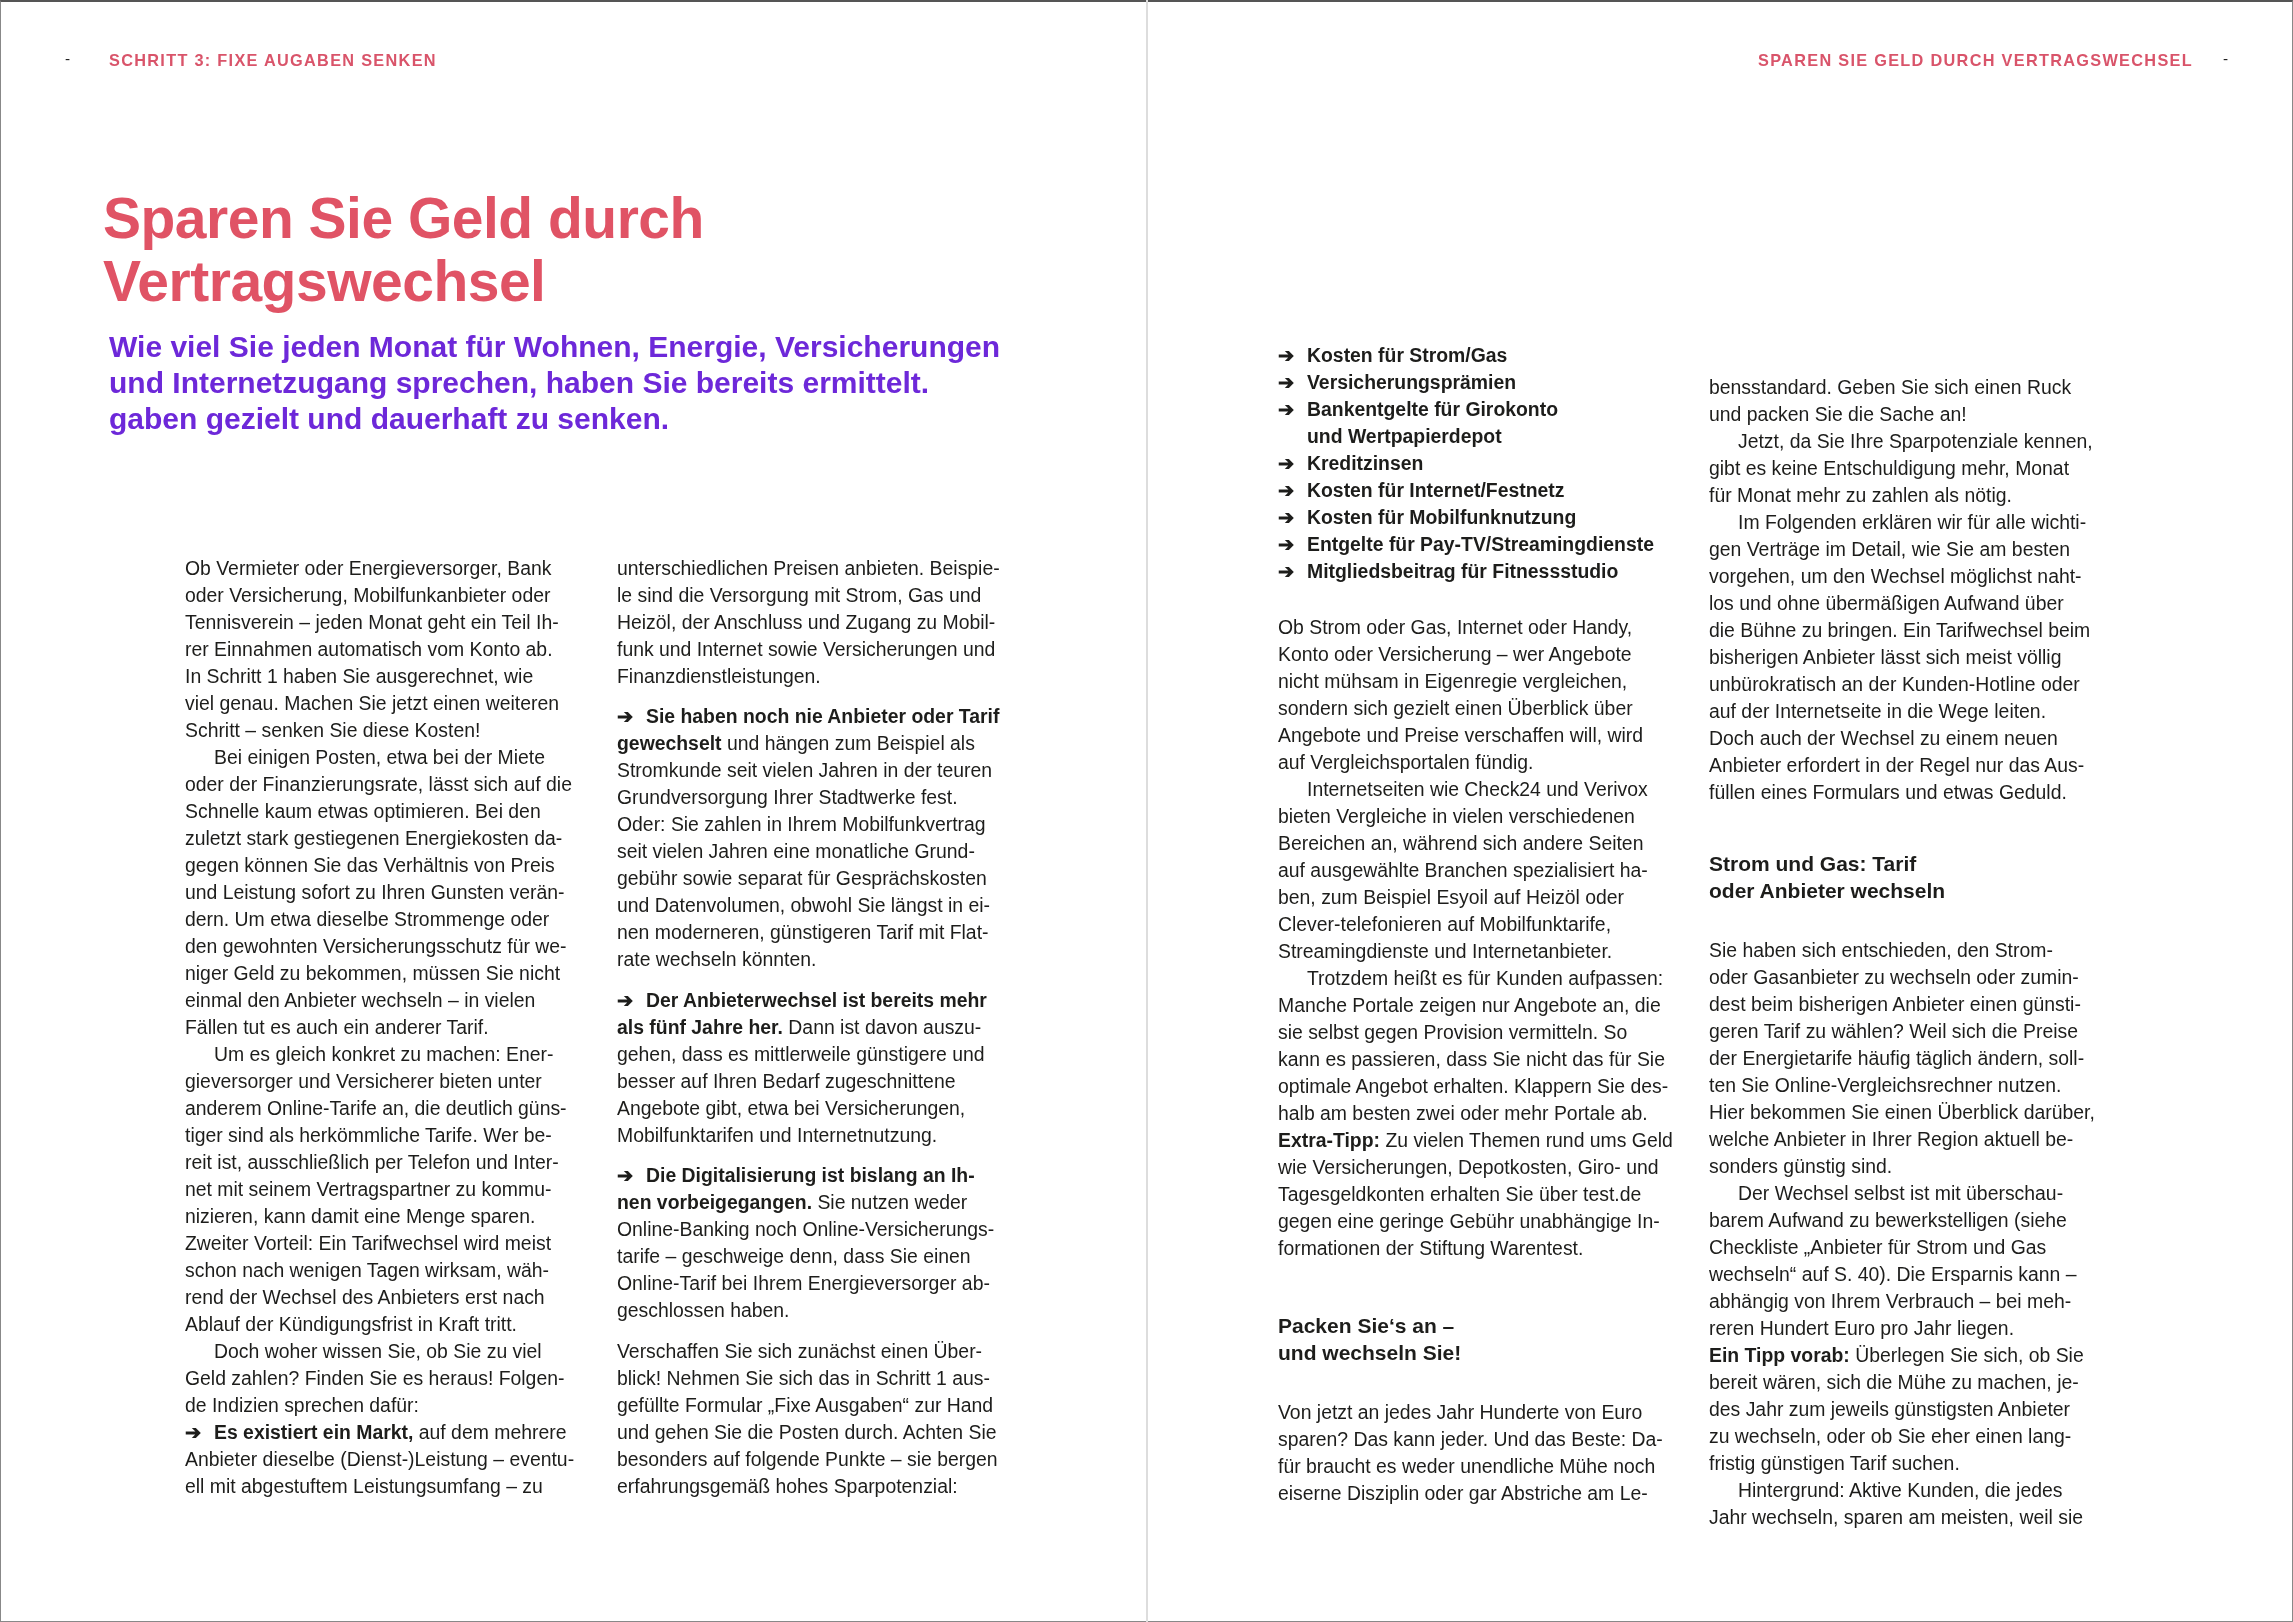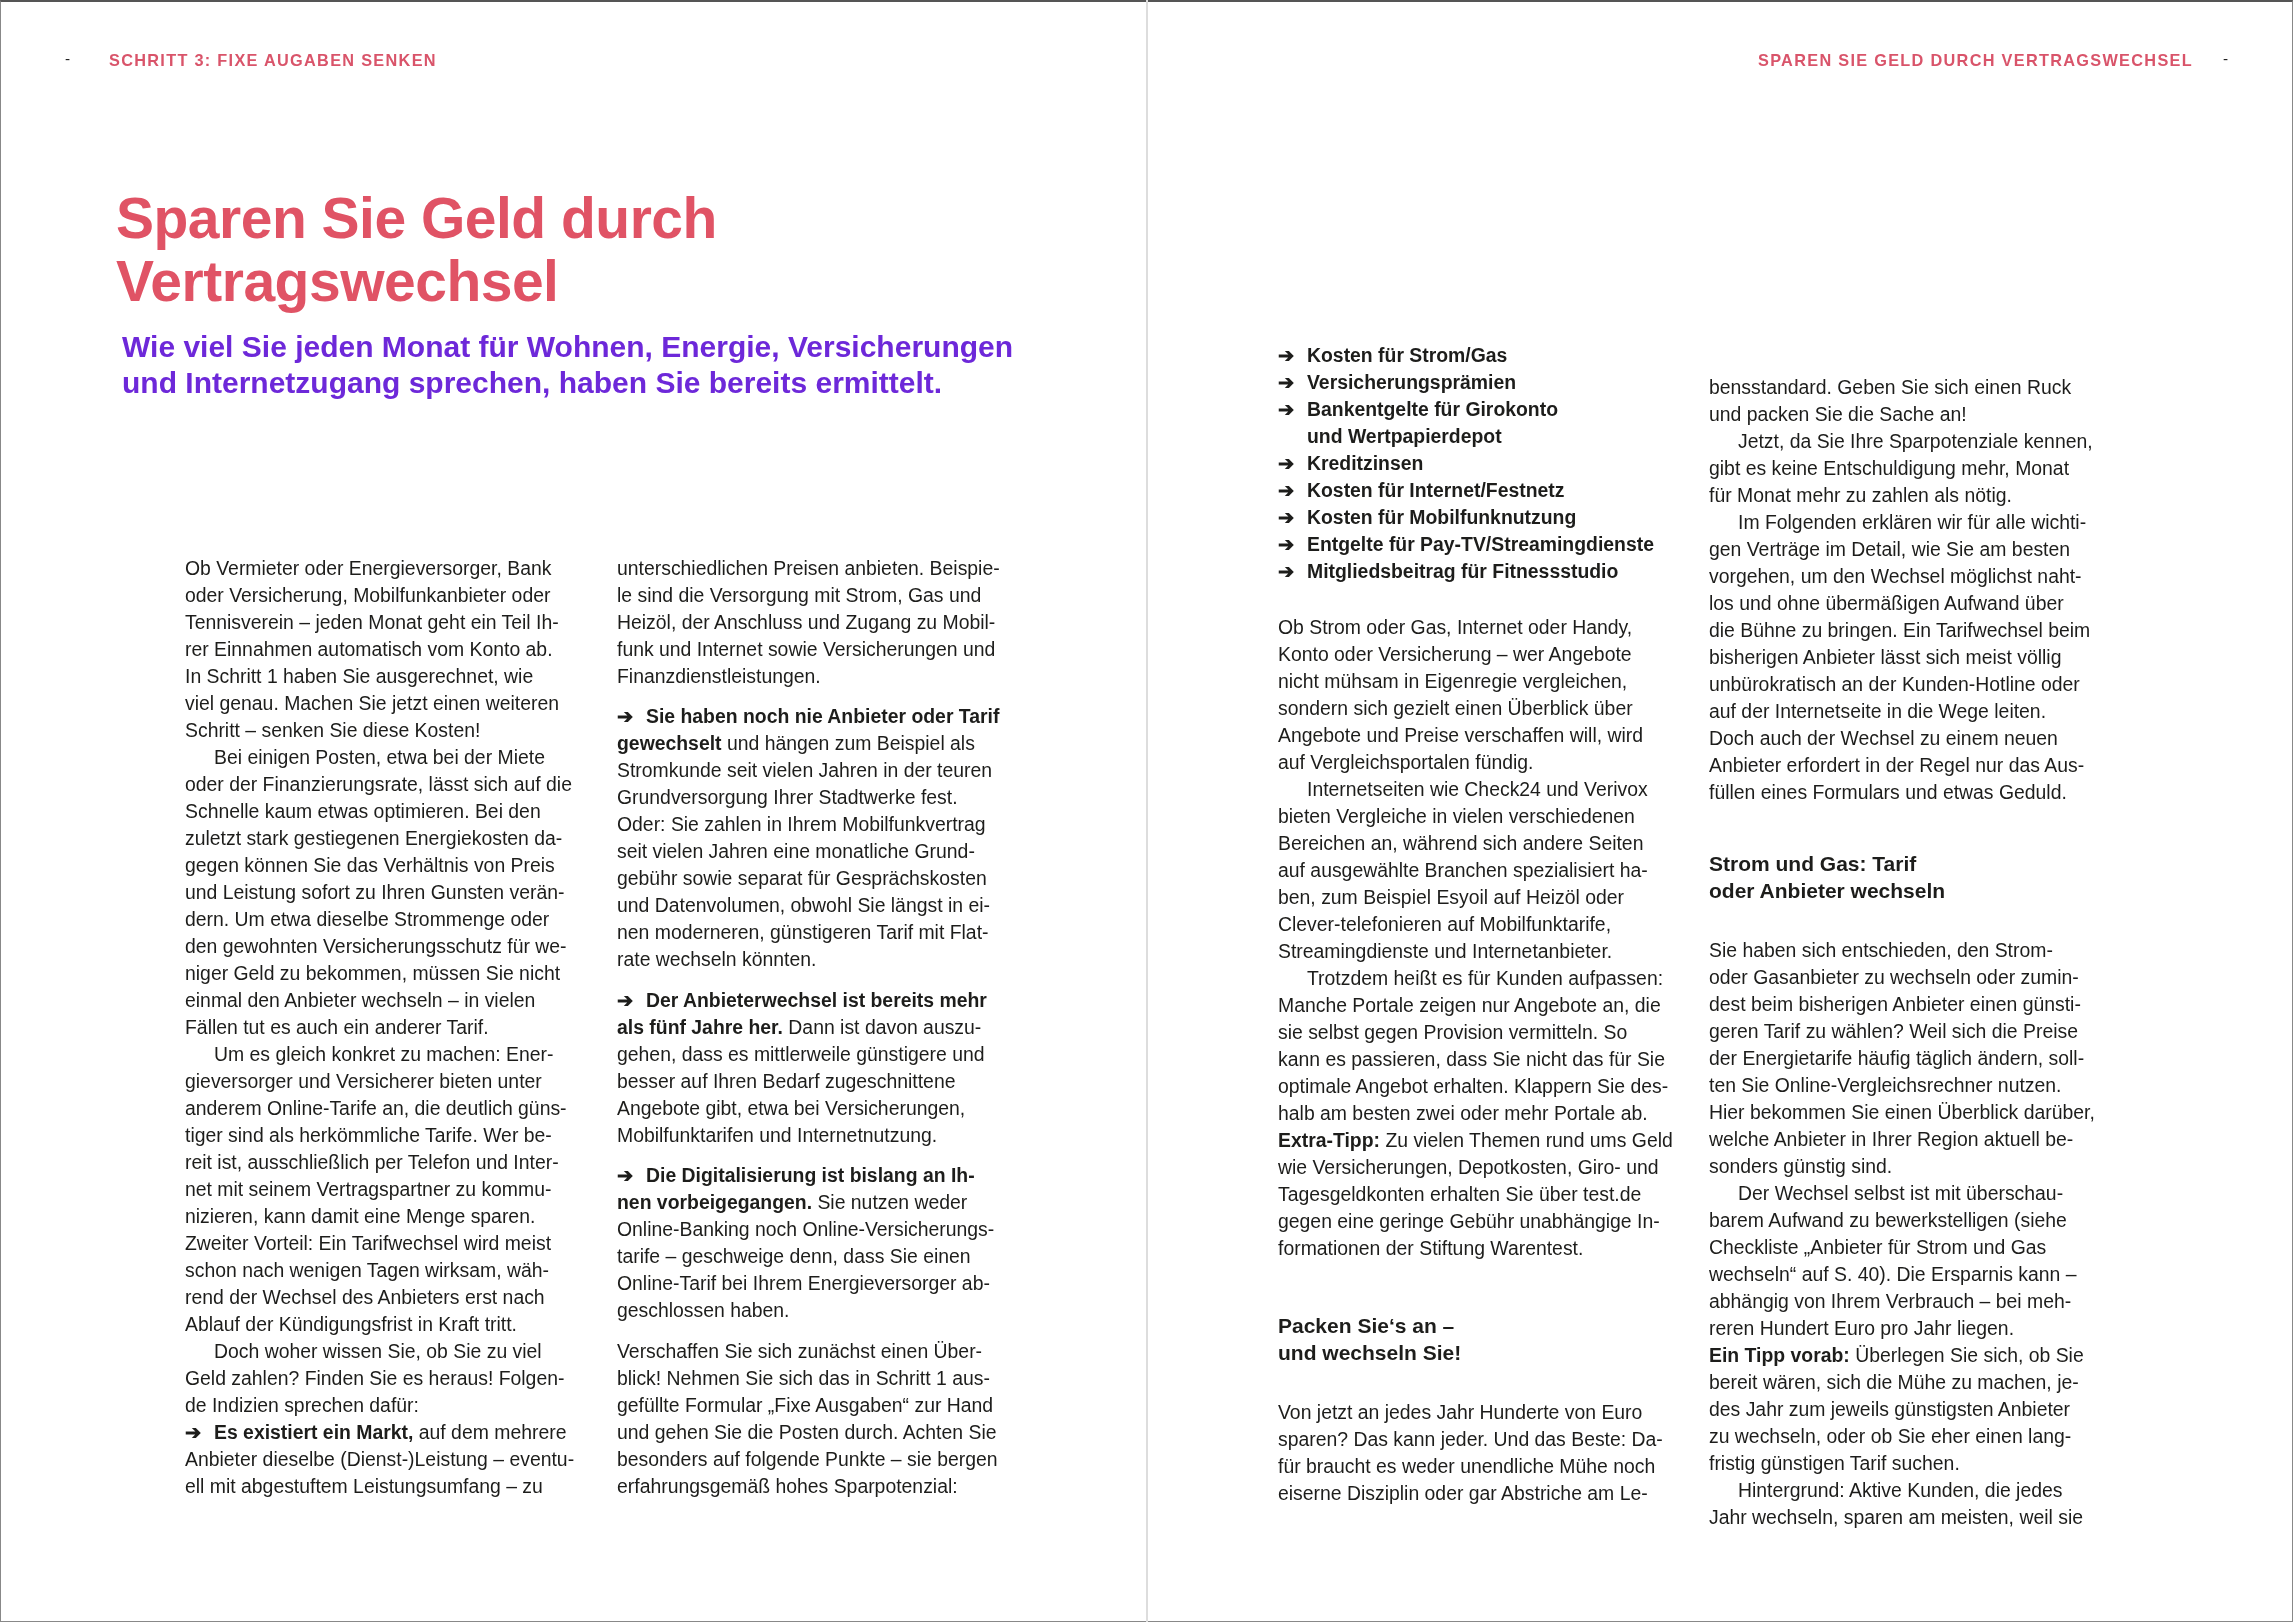--- a/index.html
+++ b/index.html
@@ -3,21 +3,21 @@
 <meta charset="utf-8">
 <style>
   html, body { margin:0; padding:0; background:#fff; }
   body { width:2293px; height:1622px; position:relative; overflow:hidden; font-family:"Liberation Sans", sans-serif; color:#1d1d1b; }
   .spread { position:absolute; left:0; top:0; width:2293px; height:1622px; border-top:2.9px solid #555; border-left:1.9px solid #888; border-right:1.9px solid #888; border-bottom:1.9px solid #888; box-sizing:border-box; }
   .gutter { position:absolute; left:1146px; top:0; width:1.9px; height:1622px; background:#ddd; }
   .runner { position:absolute; top:51px; font-size:16.3px; font-weight:bold; letter-spacing:1.3px; color:#d9546a; }
   .pagemark { position:absolute; top:50px; font-size:15.3px; color:#222; }
   .h1 { position:absolute; left:103px; top:187px; font-size:57px; font-weight:bold; line-height:63px; color:#e05365; letter-spacing:-0.5px; }
   .lead { position:absolute; left:109px; top:329px; font-size:30px; font-weight:bold; line-height:36px; color:#6d28d9; }
-  .lead div, .h1 div { white-space:nowrap;margin-left:13px; }
+  .lead div, .h1 div { white-space:nowrap; }
   .col { position:absolute; font-size:19.4px; line-height:27px; width:421px; }
   .col .l { white-space:nowrap; height:27px; }
   .col .ind { padding-left:29px; }
   .col .gap { height:13.4px; }
   .col b { font-weight:bold; }
   .arrow { display:inline-block; width:29px; font-weight:bold; }
   .h2 { font-size:21px; font-weight:bold; line-height:27px; white-space:nowrap; }
 </style>
 </head>
 <body>
@@ -29,20 +29,21 @@
 <span class="runner" style="left:109px">SCHRITT 3: FIXE AUGABEN SENKEN</span>
 
 <div class="h1">
   <div>Sparen Sie Geld durch</div>
   <div>Vertragswechsel</div>
 </div>
 
 <div class="lead">
   <div>Wie viel Sie jeden Monat für Wohnen, Energie, Versicherungen</div>
   <div>und Internetzugang sprechen, haben Sie bereits ermittelt.</div>
+  <div>gaben gezielt und dauerhaft zu senken.</div>
 </div>
 
 <div class="col" id="col1" style="left:185px; top:555px;">
     <div class="l">Ob Vermieter oder Energieversorger, Bank</div>
     <div class="l">oder Versicherung, Mobilfunkanbieter oder</div>
     <div class="l">Tennisverein – jeden Monat geht ein Teil Ih-</div>
     <div class="l">rer Einnahmen automatisch vom Konto ab.</div>
     <div class="l">In Schritt 1 haben Sie ausgerechnet, wie</div>
     <div class="l">viel genau. Machen Sie jetzt einen weiteren</div>
     <div class="l">Schritt – senken Sie diese Kosten!</div>

